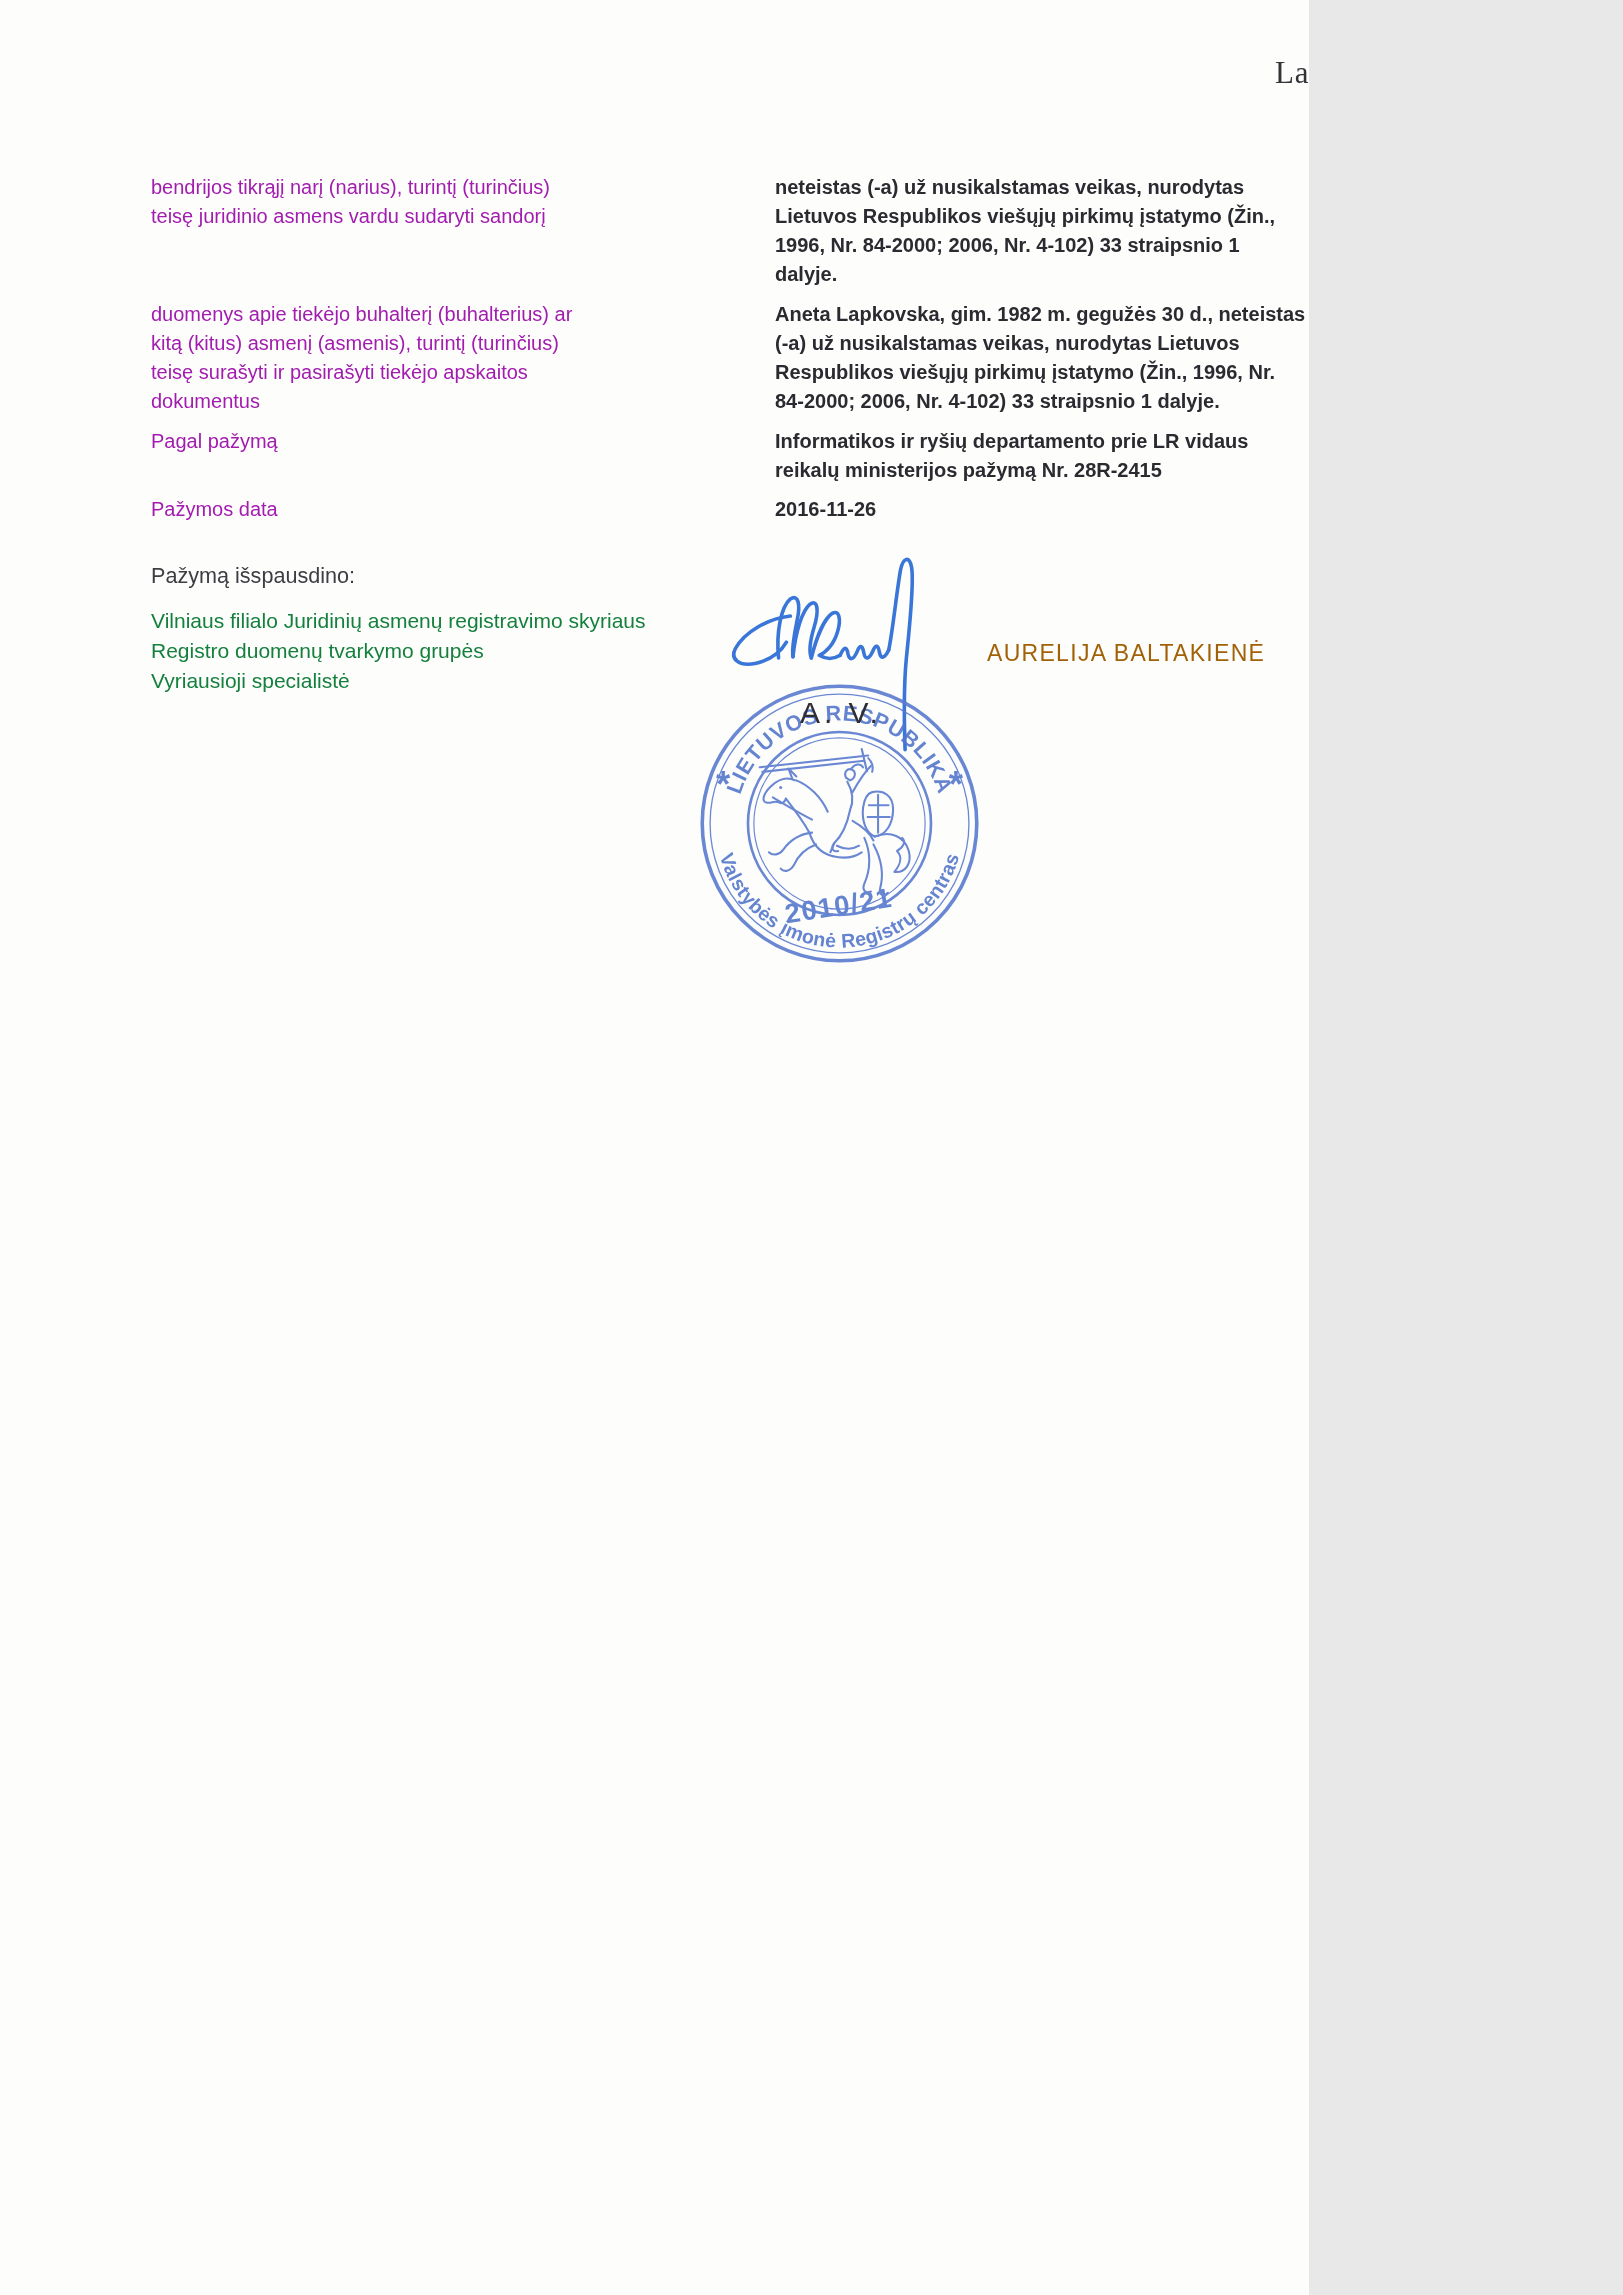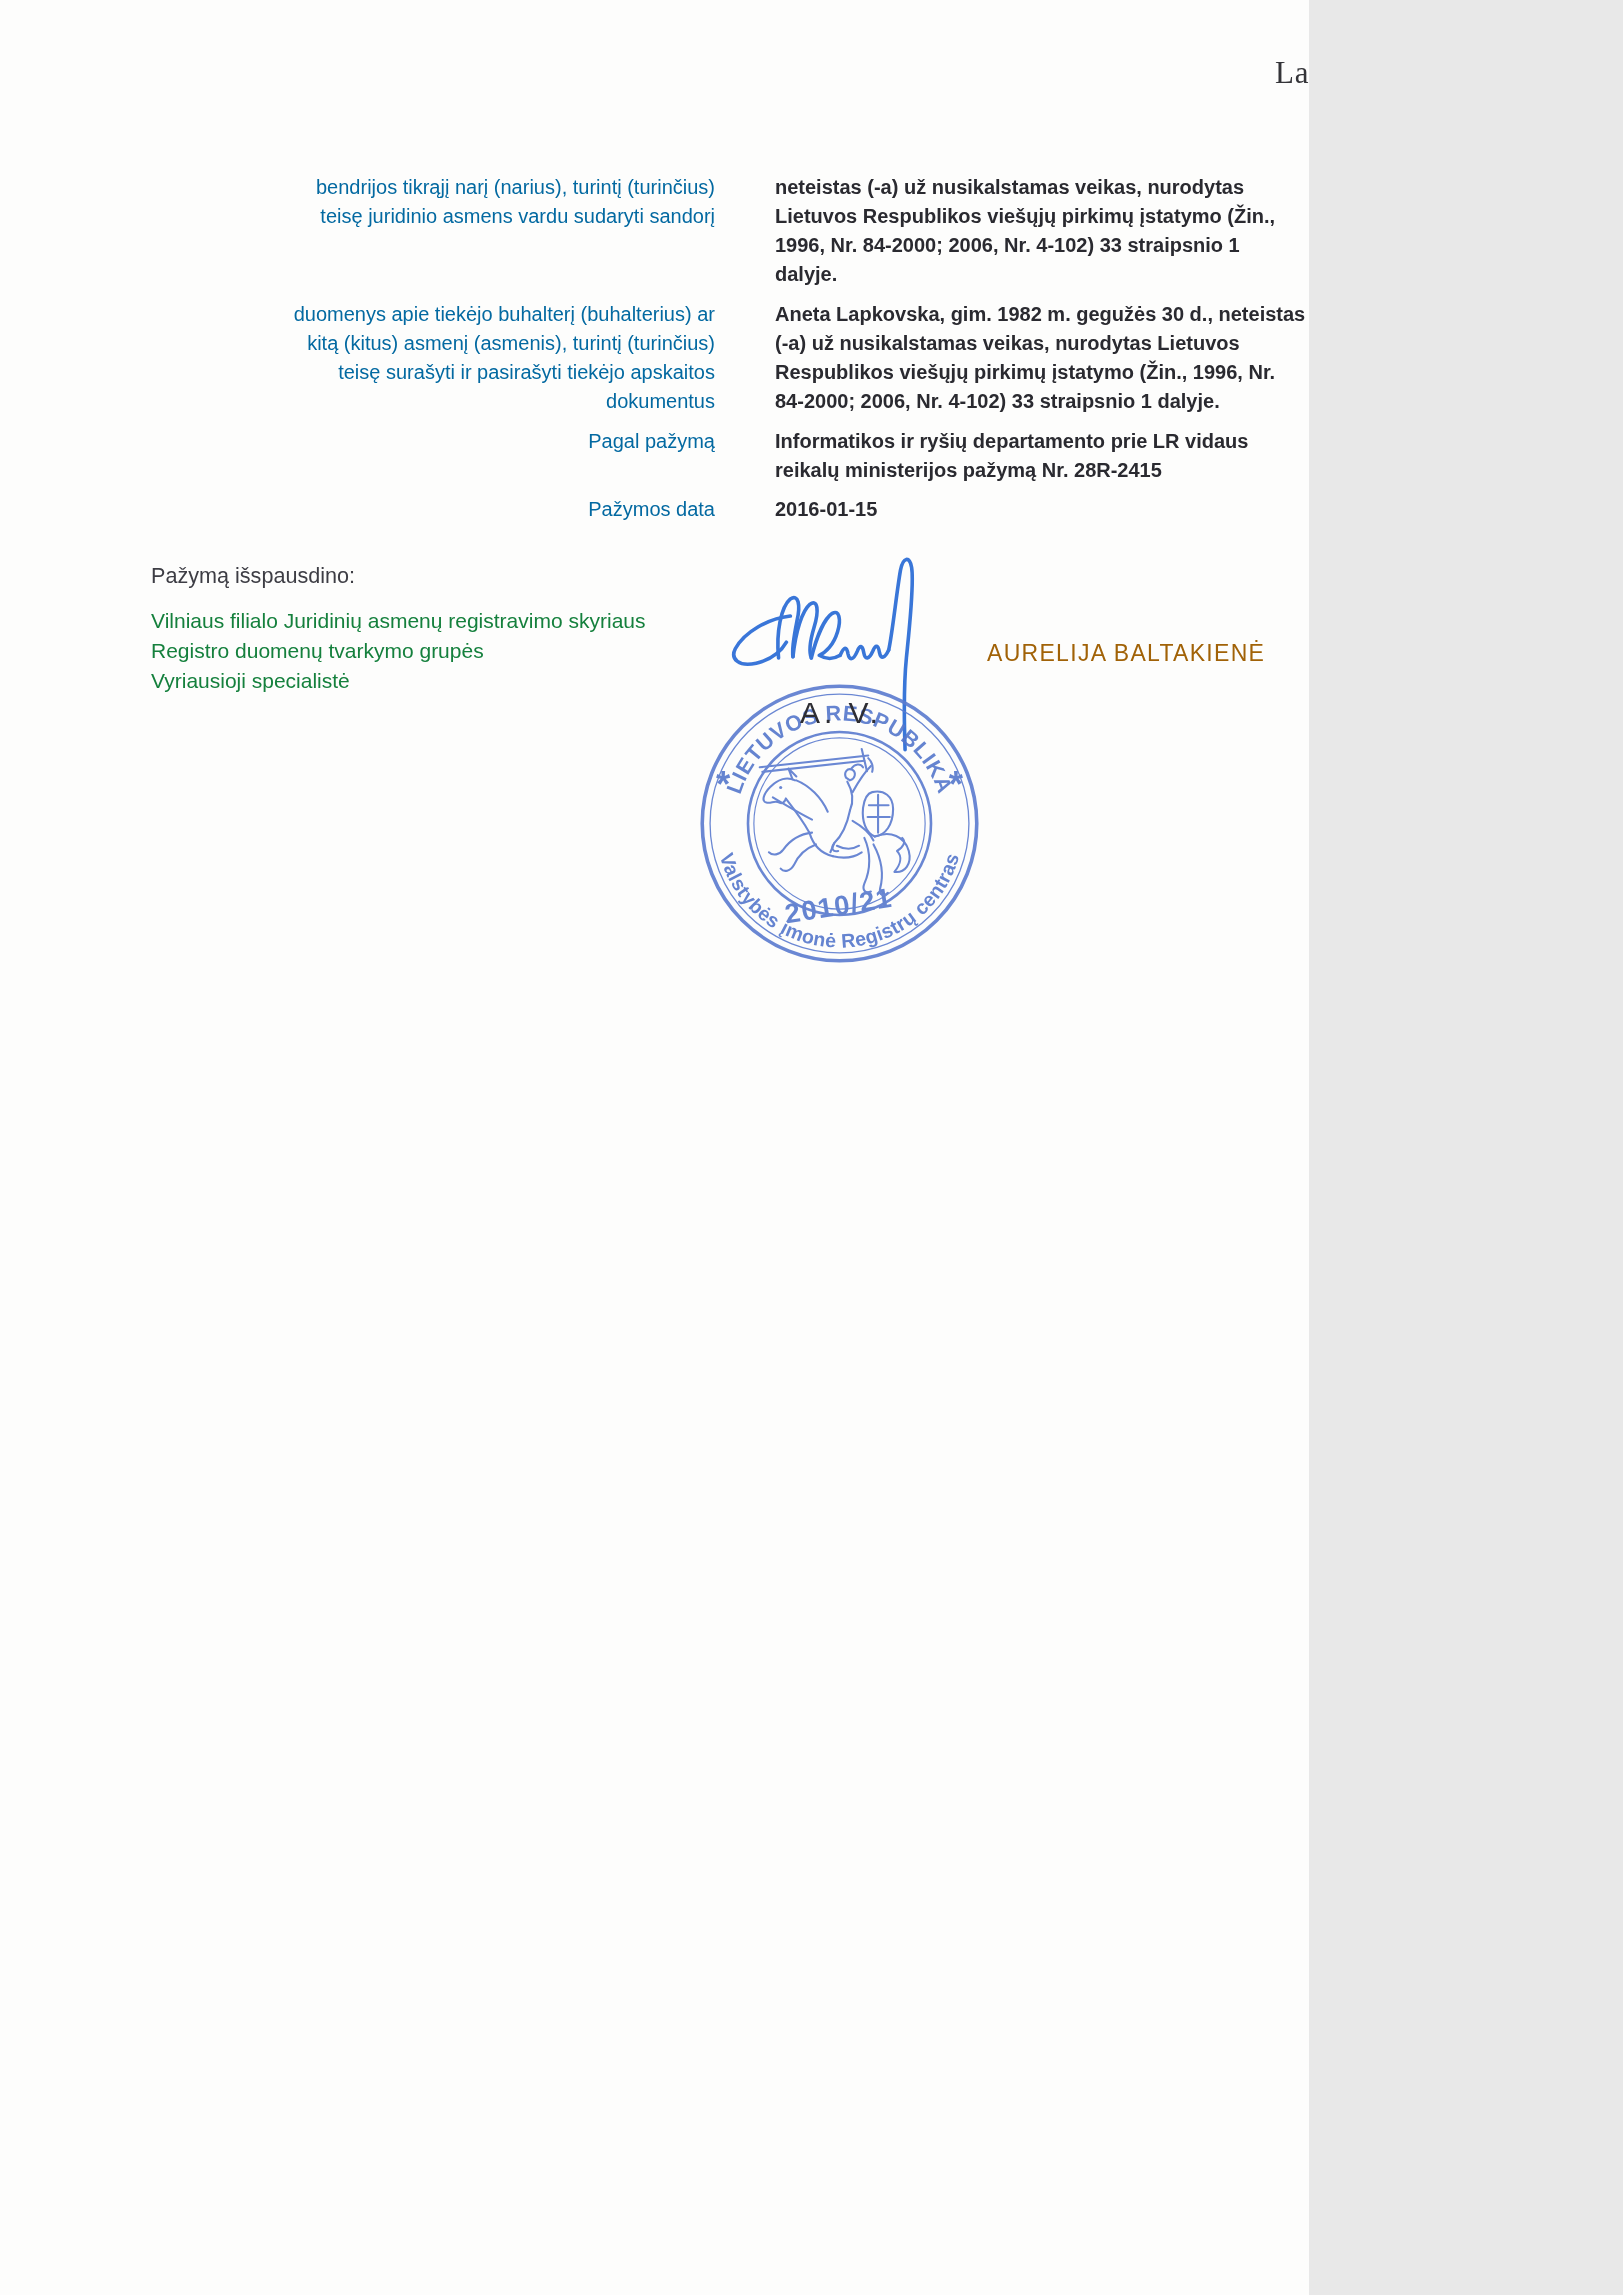--- a/index.html
+++ b/index.html
@@ -17,23 +17,23 @@
     font-family:"Liberation Serif", serif;
     font-size:31px;color:#343438;
     letter-spacing:0.7px;
     white-space:nowrap;
   }
   .field-row{
     position:absolute;left:151px;width:1316px;
     display:flex;align-items:flex-start;
   }
   .field-label{
-    width:564px;text-align:right;
+    width:564px;text-align:left;
     font-size:20px;line-height:29px;
-    color:#0369a1;
+    color:#a21caf;
     white-space:pre-line;
   }
   .field-value{
     margin-left:60px;flex:1;
     font-size:20px;line-height:29px;
     font-weight:bold;color:#2a2a30;
     white-space:pre-line;
   }
   .row-1{top:173px;}
   .row-2{top:300px;}
@@ -95,21 +95,21 @@
   </div>
 
   <div class="field-row row-3">
     <div class="field-label">Pagal pažymą</div>
     <div class="field-value">Informatikos ir ryšių departamento prie LR vidaus
 reikalų ministerijos pažymą Nr. 28R-2415</div>
   </div>
 
   <div class="field-row row-4">
     <div class="field-label">Pažymos data</div>
-    <div class="field-value">2016-01-15</div>
+    <div class="field-value">2016-11-26</div>
   </div>
 
   <div class="printed-heading">Pažymą išspausdino:</div>
   <div class="printed-lines">Vilniaus filialo Juridinių asmenų registravimo skyriaus
 Registro duomenų tvarkymo grupės
 Vyriausioji specialistė</div>
   <div class="officer-name">AURELIJA BALTAKIENĖ</div>
 
   <svg class="signature-svg" viewBox="0 0 360 340" aria-hidden="true">
     <g fill="none" stroke="#2f6fd7" stroke-width="5.5" stroke-linecap="round" stroke-linejoin="round" opacity="0.95">

